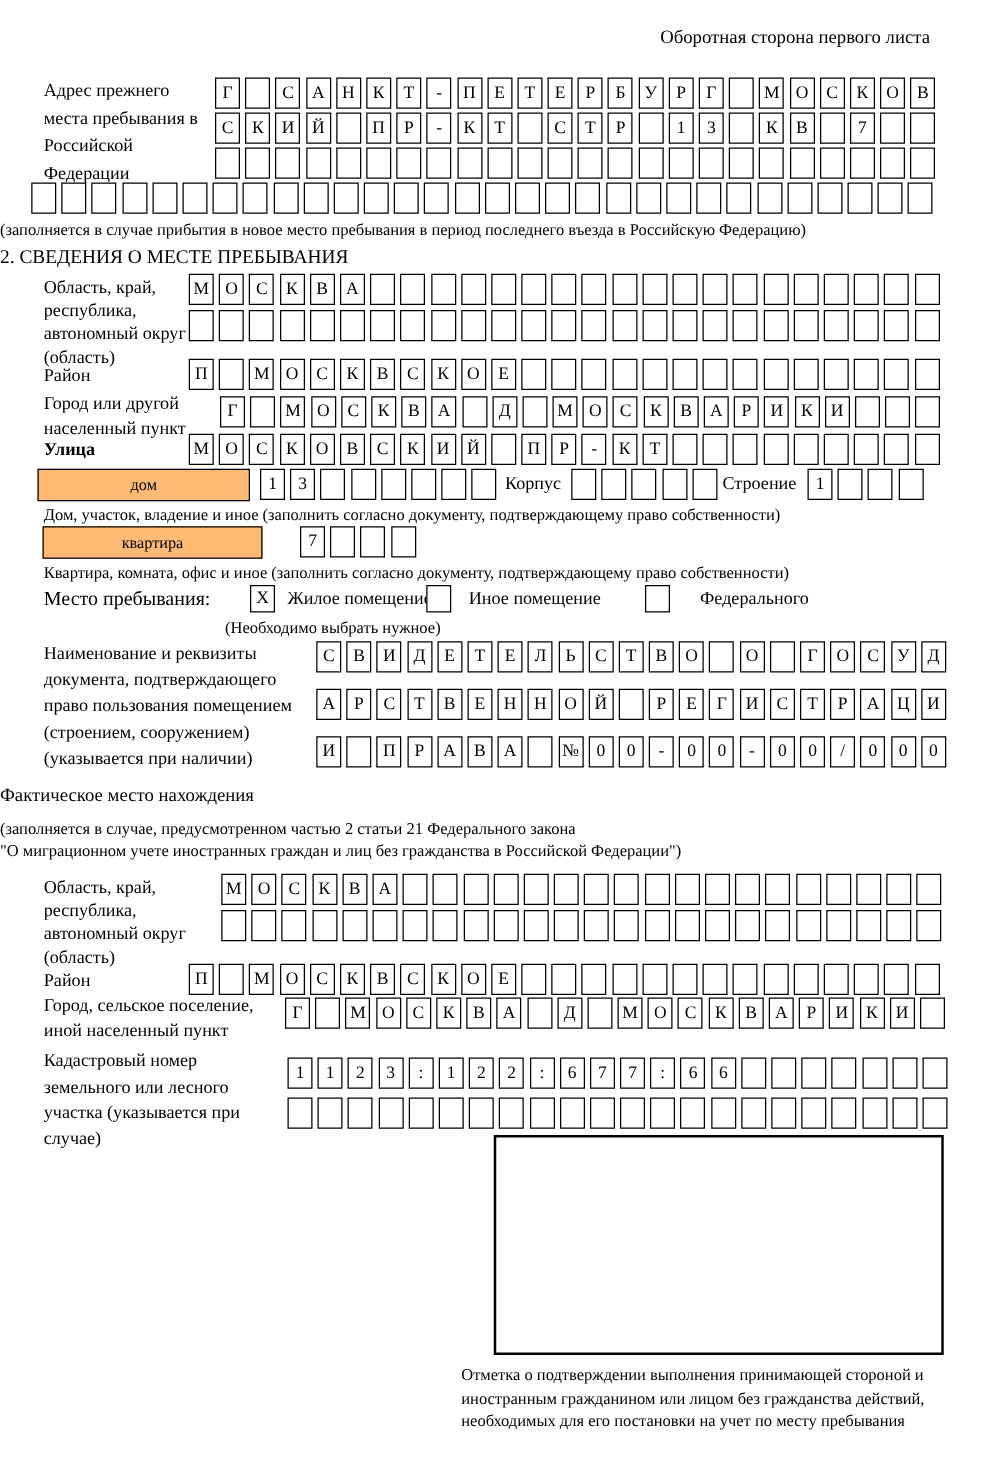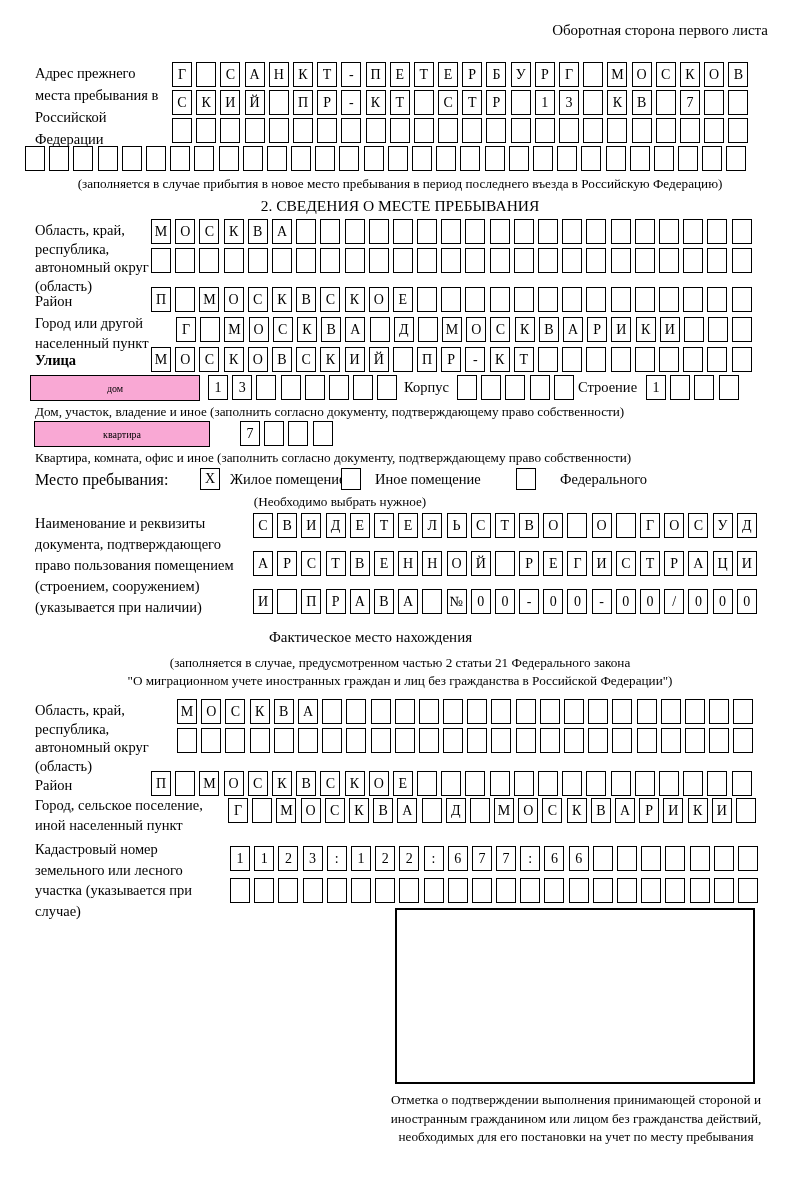--- a/index.html
+++ b/index.html
@@ -4,42 +4,42 @@
 <style>
   html,body{margin:0;padding:0;}
   body{
     width:800px;height:1180px;position:relative;background:#ffffff;color:#000;
     font-family:"Liberation Serif","DejaVu Serif",serif;
     -webkit-font-smoothing:antialiased;overflow:hidden;
   }
   .abs{position:absolute;}
   .lbl{font-size:14.5px;line-height:22px;}
   .cap{font-size:13.2px;}
-  .center{text-align:center;}
+  .center{text-align:left;}
   .bold{font-weight:normal;}
   .cellrow{position:absolute;display:flex;gap:4.2px;}
   .cell{
     width:20px;height:25px;box-sizing:border-box;border:1.6px solid #000;
     display:flex;align-items:center;justify-content:center;
     font-size:14px;line-height:1;flex:0 0 auto;background:#fff;
   }
   .wbox{
-    position:absolute;box-sizing:border-box;border:1.6px solid #000;background:#f9a8d4;
-    display:flex;align-items:center;justify-content:center;font-size:10px;
+    position:absolute;box-sizing:border-box;border:1.6px solid #000;background:#fdba74;
+    display:flex;align-items:center;justify-content:center;font-size:13px;
   }
   .chk{
     position:absolute;width:20px;height:22px;box-sizing:border-box;border:1.6px solid #000;
     display:flex;align-items:center;justify-content:center;font-size:14px;background:#fff;
   }
   .bigbox{position:absolute;box-sizing:border-box;border:2px solid #000;background:#fff;}
 </style>
 </head>
 <body>
 
-<div class="abs" style="top:22px;right:32px;font-size:15px;">Оборотная сторона первого листа</div>
+<div class="abs" style="top:22px;right:56px;font-size:15px;">Оборотная сторона первого листа</div>
 
 <div class="abs lbl" style="left:35px;top:62px;width:135px;">Адрес прежнего места пребывания в Российской Федерации</div>
 <div class="cellrow" style="left:172px;top:62px;">
     <div class="cell">Г</div>
     <div class="cell"></div>
     <div class="cell">С</div>
     <div class="cell">А</div>
     <div class="cell">Н</div>
     <div class="cell">К</div>
     <div class="cell">Т</div>

